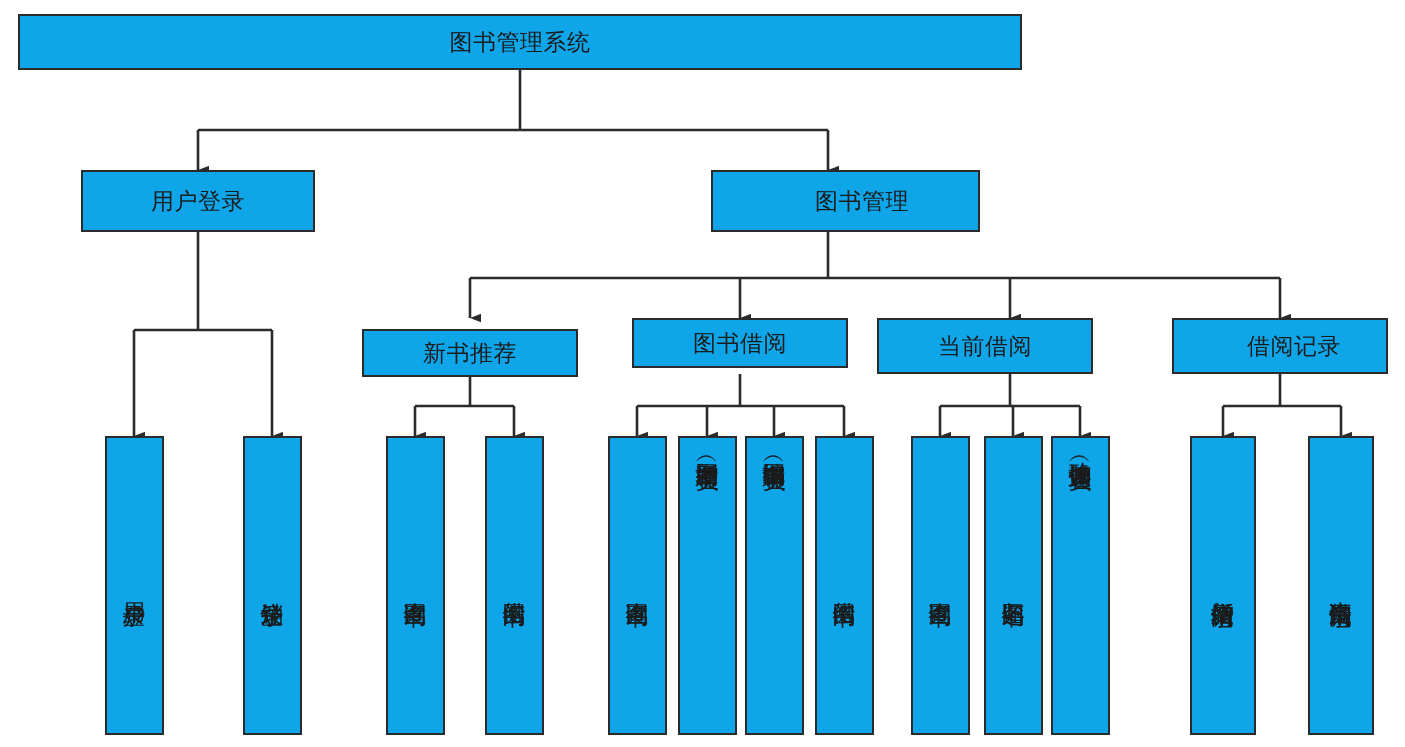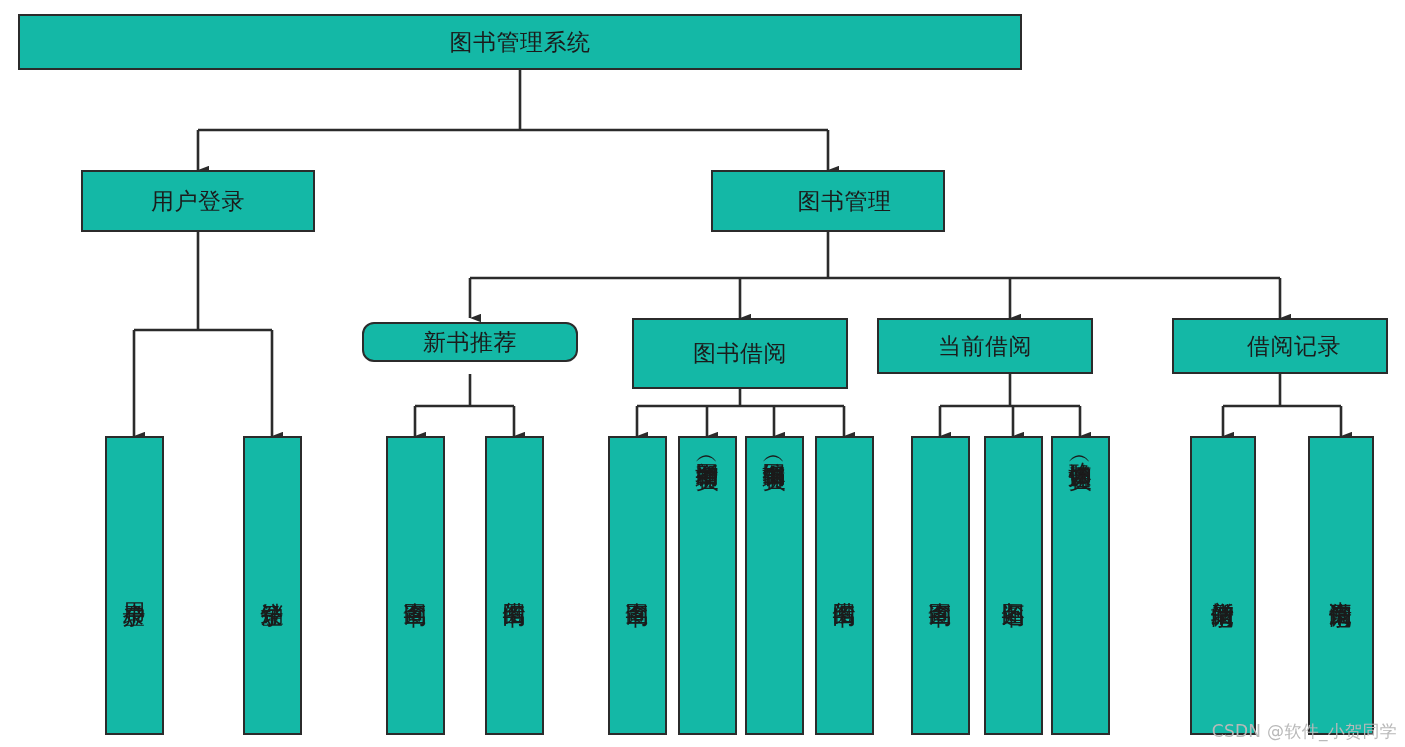--- a/index.html
+++ b/index.html
@@ -20,21 +20,21 @@
   #diagram-svg {
     position: absolute;
     left: 0;
     top: 0;
     width: 1405px;
     height: 747px;
   }
   .node-box {
     position: absolute;
     box-sizing: border-box;
-    background: #14b8a6;
+    background: #0ea5e9;
     border: 2.4px solid #2b2b2b;
     display: flex;
     align-items: center;
     justify-content: center;
     overflow: hidden;
   }
   .node-label-h {
     font-size: 23px;
     color: #1b1b1b;
     line-height: 1.15;
@@ -119,29 +119,29 @@
   </svg>
 
   <div class="node-box" style="left: 18px; top: 14px; width: 1004px; height: 56px;">
     <span class="node-label-h">图书管理系统</span>
   </div>
 
   <div id="level2-layer">
       <div class="node-box" style="left: 81px; top: 170px; width: 234px; height: 62px;">
         <span class="node-label-h">用户登录</span>
       </div>
-      <div class="node-box" style="left: 711px; top: 170px; width: 234px; height: 62px; padding-left: 33px;">
+      <div class="node-box" style="left: 711px; top: 170px; width: 269px; height: 62px; padding-left: 33px;">
         <span class="node-label-h">图书管理</span>
       </div>
     </div>
   <div id="level3-layer">
-      <div class="node-box" style="left: 362px; top: 322px; width: 216px; height: 40px; border-radius: 12px;">
+      <div class="node-box" style="left: 362px; top: 329px; width: 216px; height: 48px;">
         <span class="node-label-h">新书推荐</span>
       </div>
-      <div class="node-box" style="left: 632px; top: 318px; width: 216px; height: 71px;">
+      <div class="node-box" style="left: 632px; top: 318px; width: 216px; height: 50px;">
         <span class="node-label-h">图书借阅</span>
       </div>
       <div class="node-box" style="left: 877px; top: 318px; width: 216px; height: 56px;">
         <span class="node-label-h">当前借阅</span>
       </div>
       <div class="node-box" style="left: 1172px; top: 318px; width: 216px; height: 56px; padding-left: 28px;">
         <span class="node-label-h">借阅记录</span>
       </div>
     </div>
   <div id="leaf-layer">
@@ -179,14 +179,13 @@
         <span class="node-label-v">确认归还（管理员）</span>
       </div>
       <div class="node-box leaf-box center-text" style="left: 1190px; top: 436px; width: 66px; height: 299px;">
         <span class="node-label-v">新增借阅记录</span>
       </div>
       <div class="node-box leaf-box center-text" style="left: 1308px; top: 436px; width: 66px; height: 299px;">
         <span class="node-label-v">查询借阅记录</span>
       </div>
     </div>
 
-  <div class="watermark">CSDN @软件_小贺同学</div>
 </div>
 
 </body></html>

